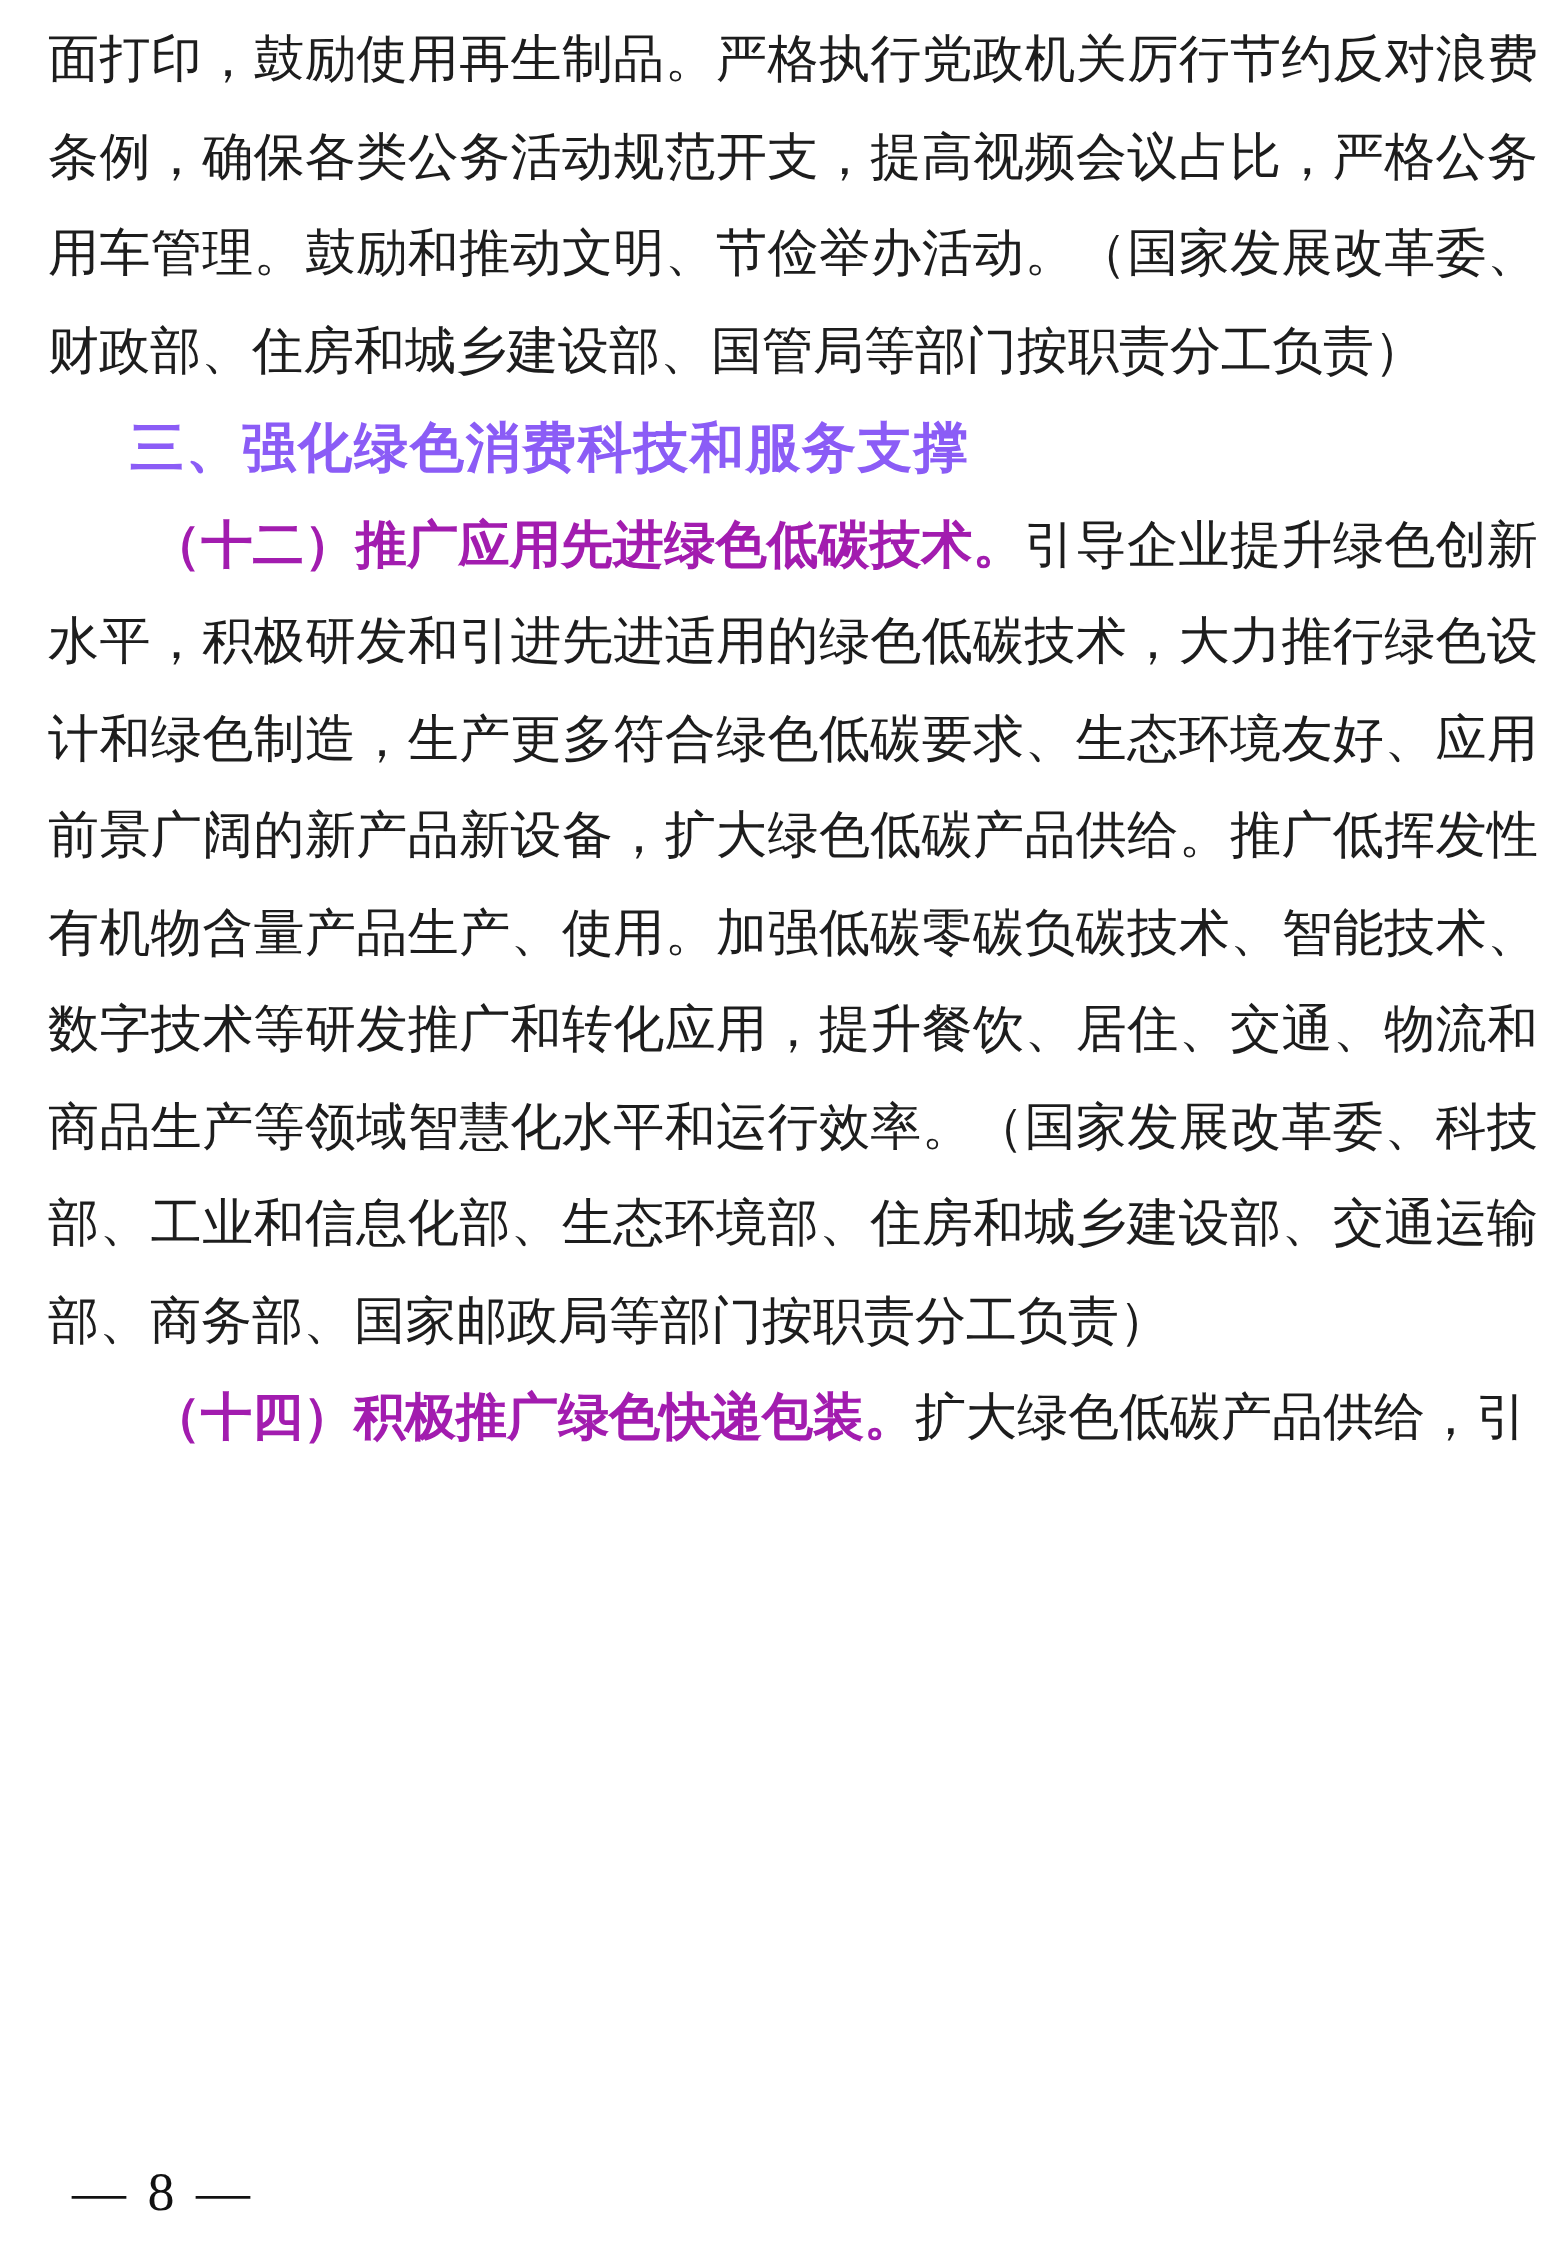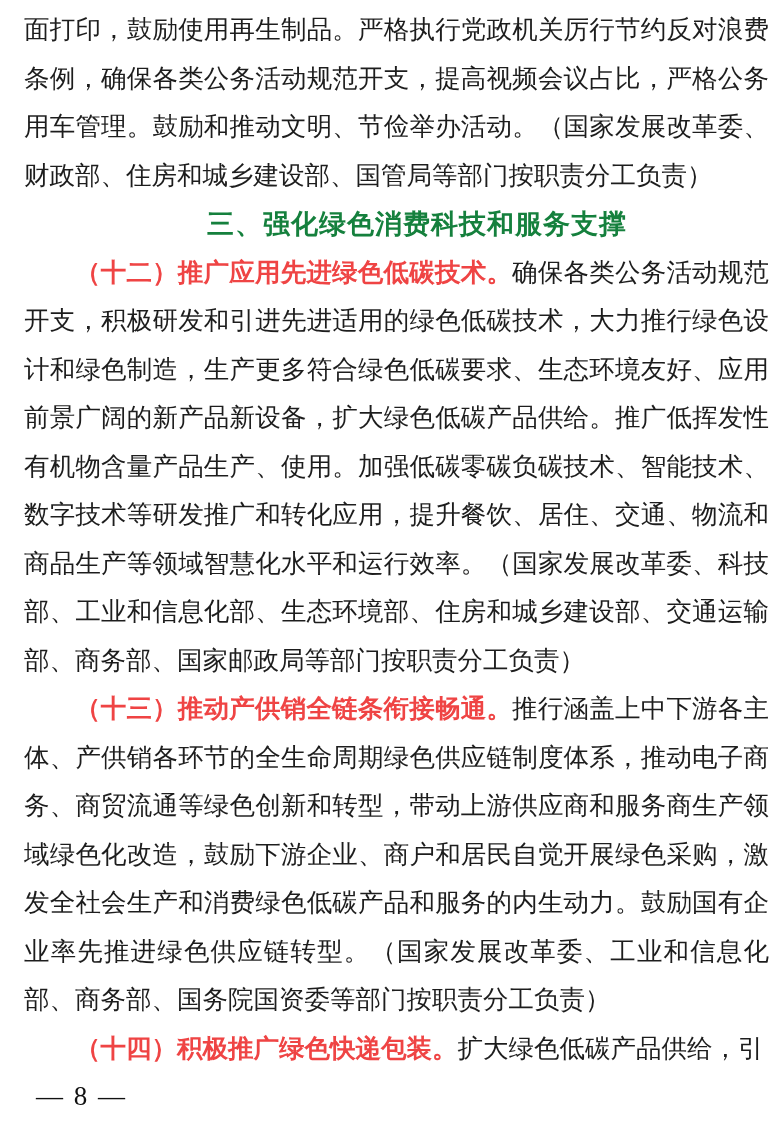--- a/index.html
+++ b/index.html
@@ -28,52 +28,50 @@
     text-align: justify;
     margin: 0;
     word-break: break-all;
   }
   .indent2 {
     text-indent: 2em;
   }
   .section-heading {
     font-family: "Liberation Sans", "DejaVu Sans", sans-serif;
     font-weight: 700;
-    color: #15803d;
+    color: #8b5cf6;
     font-size: 27px;
     line-height: 48.5px;
     margin: 0;
     text-indent: 41px;
     letter-spacing: 1px;
-    text-align: center;
   }
   .lead {
     font-weight: 700;
-    color: #ef4444;
+    color: #a21caf;
   }
   .page-number {
     position: absolute;
     left: 36px;
     bottom: 14px;
     font-family: "Liberation Serif", "DejaVu Serif", serif;
     font-size: 27px;
     color: #111111;
     letter-spacing: 2px;
   }
 </style>
 </head>
 <body>
 
 <div class="page">
 
   <p class="bodytext"><span>面打印，鼓励使用再生制品。严格执行党政机关厉行节约反对浪费条例，确保各类公务活动规范开支，提高视频会议占比，严格公务用车管理。鼓励和推动文明、节俭举办活动。（国家发展改革委、财政部、住房和城乡建设部、国管局等部门按职责分工负责）</span></p>
 
   <h3 class="section-heading">三、强化绿色消费科技和服务支撑</h3>
 
-  <p class="bodytext indent2"><span class="lead">（十二）推广应用先进绿色低碳技术。</span><span>确保各类公务活动规范开支，积极研发和引进先进适用的绿色低碳技术，大力推行绿色设计和绿色制造，生产更多符合绿色低碳要求、生态环境友好、应用前景广阔的新产品新设备，扩大绿色低碳产品供给。推广低挥发性有机物含量产品生产、使用。加强低碳零碳负碳技术、智能技术、数字技术等研发推广和转化应用，提升餐饮、居住、交通、物流和商品生产等领域智慧化水平和运行效率。（国家发展改革委、科技部、工业和信息化部、生态环境部、住房和城乡建设部、交通运输部、商务部、国家邮政局等部门按职责分工负责）</span></p>
+  <p class="bodytext indent2"><span class="lead">（十二）推广应用先进绿色低碳技术。</span><span>引导企业提升绿色创新水平，积极研发和引进先进适用的绿色低碳技术，大力推行绿色设计和绿色制造，生产更多符合绿色低碳要求、生态环境友好、应用前景广阔的新产品新设备，扩大绿色低碳产品供给。推广低挥发性有机物含量产品生产、使用。加强低碳零碳负碳技术、智能技术、数字技术等研发推广和转化应用，提升餐饮、居住、交通、物流和商品生产等领域智慧化水平和运行效率。（国家发展改革委、科技部、工业和信息化部、生态环境部、住房和城乡建设部、交通运输部、商务部、国家邮政局等部门按职责分工负责）</span></p>
 
-  <p class="bodytext indent2"><span class="lead">（十三）推动产供销全链条衔接畅通。</span><span>推行涵盖上中下游各主体、产供销各环节的全生命周期绿色供应链制度体系，推动电子商务、商贸流通等绿色创新和转型，带动上游供应商和服务商生产领域绿色化改造，鼓励下游企业、商户和居民自觉开展绿色采购，激发全社会生产和消费绿色低碳产品和服务的内生动力。鼓励国有企业率先推进绿色供应链转型。（国家发展改革委、工业和信息化部、商务部、国务院国资委等部门按职责分工负责）</span></p>
 
   <p class="bodytext indent2"><span class="lead">（十四）积极推广绿色快递包装。</span><span>扩大绿色低碳产品供给，引</span></p>
 
   <div class="page-number">— 8 —</div>
 
 </div>
 
 </body></html>

